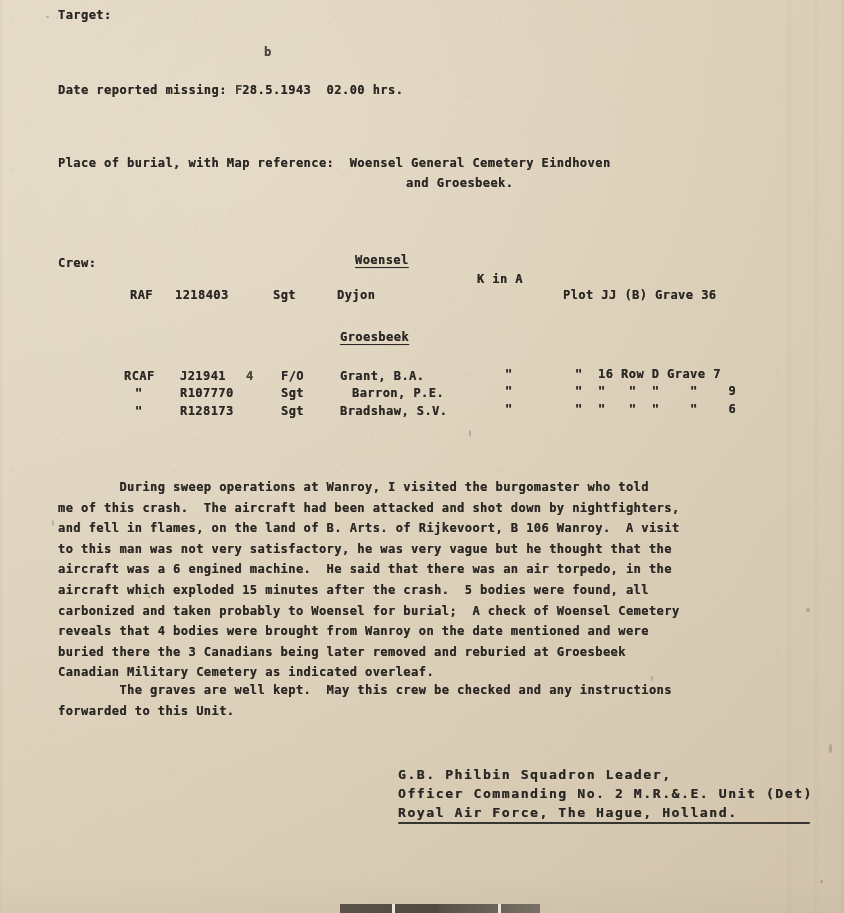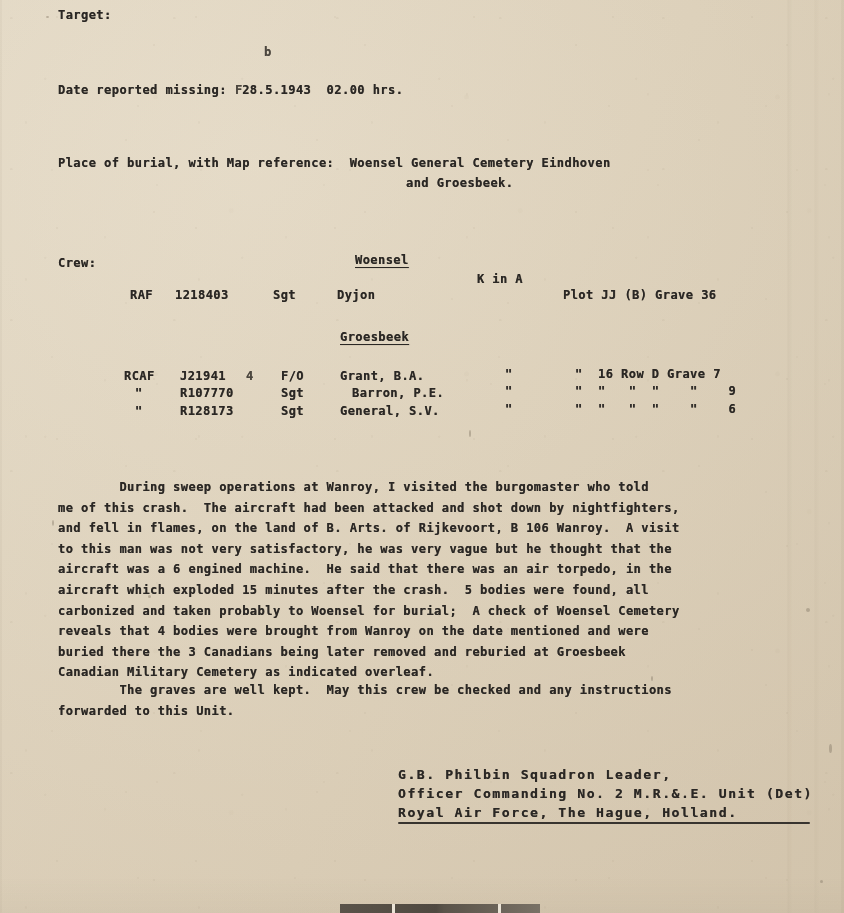--- a/index.html
+++ b/index.html
@@ -172,21 +172,21 @@
     <div class="ln" style="left:281px; top:386px;">Sgt</div>
     <div class="ln" style="left:340px; top:386px;padding-left:12px;">Barron, P.E.</div>
     <div class="ln" style="left:505px; top:384px;">"</div>
     <div class="ln" style="left:575px; top:384px;">"  "   "  "    "    9</div>
   </div>
 
   <div>
     <div class="ln" style="left:135px; top:404px;">"</div>
     <div class="ln" style="left:180px; top:404px;">R128173</div>
     <div class="ln" style="left:281px; top:404px;">Sgt</div>
-    <div class="ln" style="left:340px; top:404px;">General, S.V.</div>
+    <div class="ln" style="left:340px; top:404px;">Bradshaw, S.V.</div>
     <div class="ln" style="left:505px; top:402px;">"</div>
     <div class="ln" style="left:575px; top:402px;">"  "   "  "    "    6</div>
   </div>
 
 
   <div id="para1">
       <div class="ln" style="left: 58px; top: 480px;">        During sweep operations at Wanroy, I visited the burgomaster who told</div>
       <div class="ln" style="left: 58px; top: 500.6px;">me of this crash.  The aircraft had been attacked and shot down by nightfighters,</div>
       <div class="ln" style="left: 58px; top: 521.2px;">and fell in flames, on the land of B. Arts. of Rijkevoort, B 106 Wanroy.  A visit</div>
       <div class="ln" style="left: 58px; top: 541.8px;">to this man was not very satisfactory, he was very vague but he thought that the</div>

